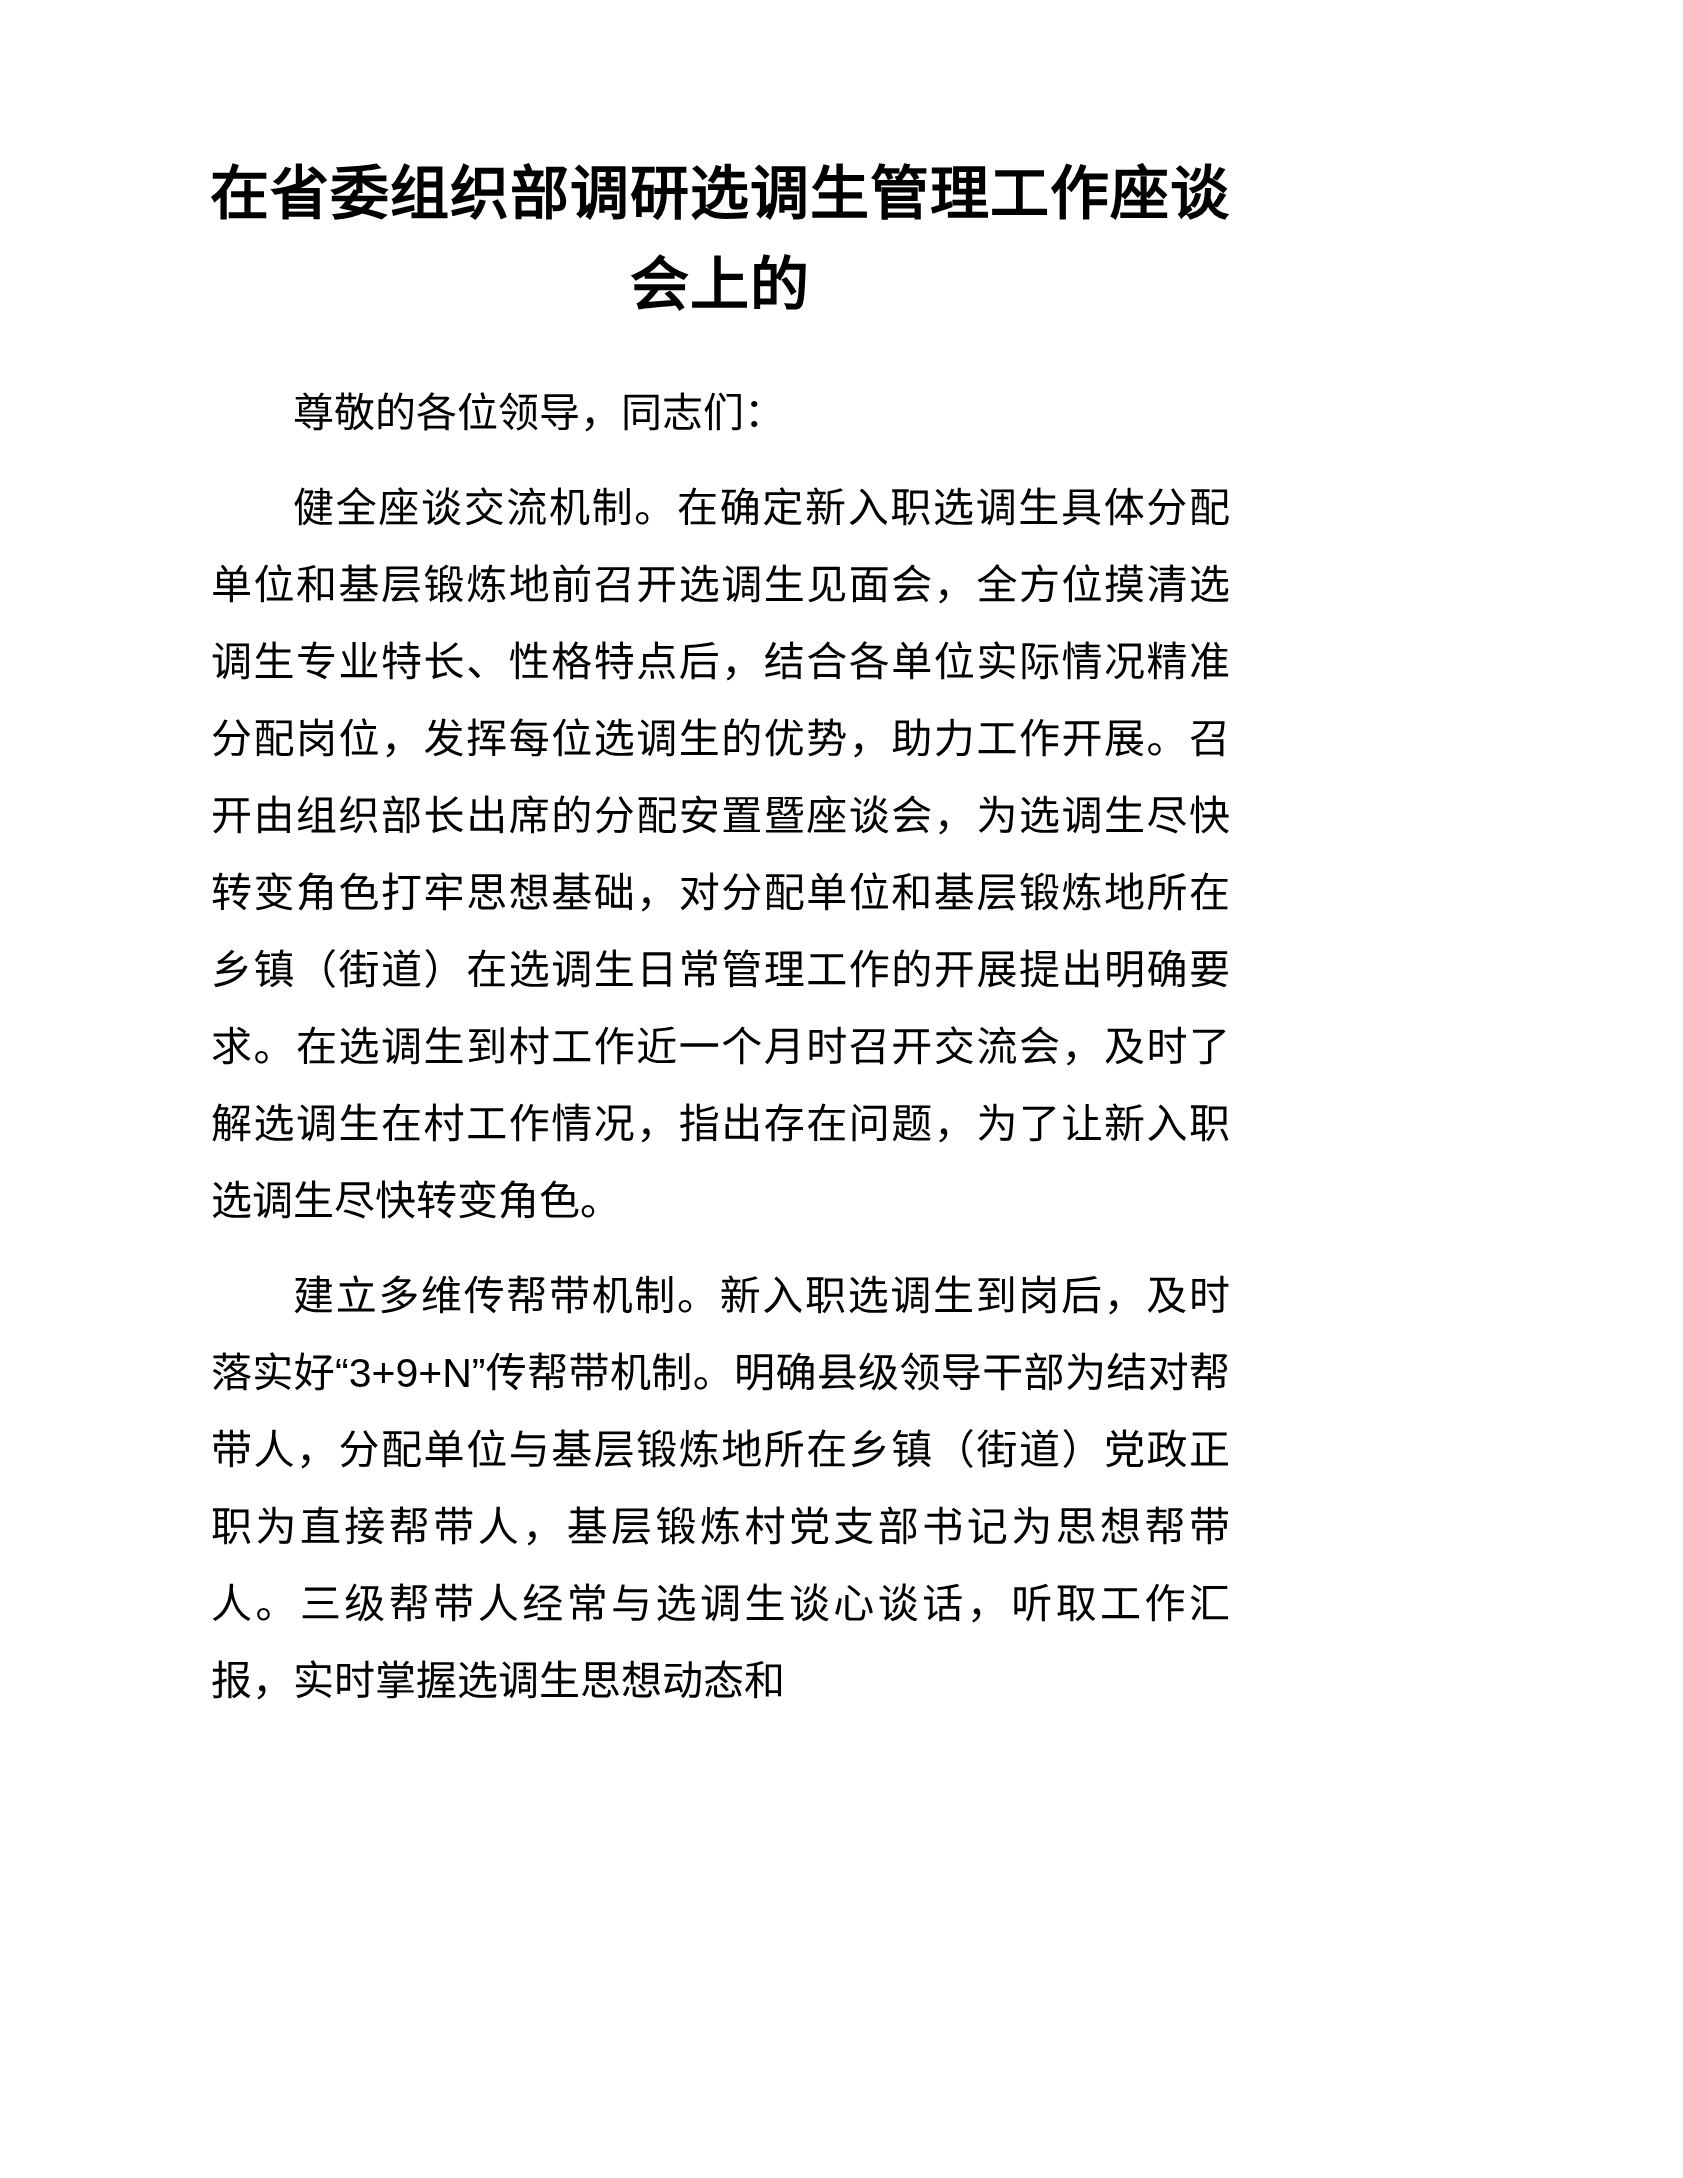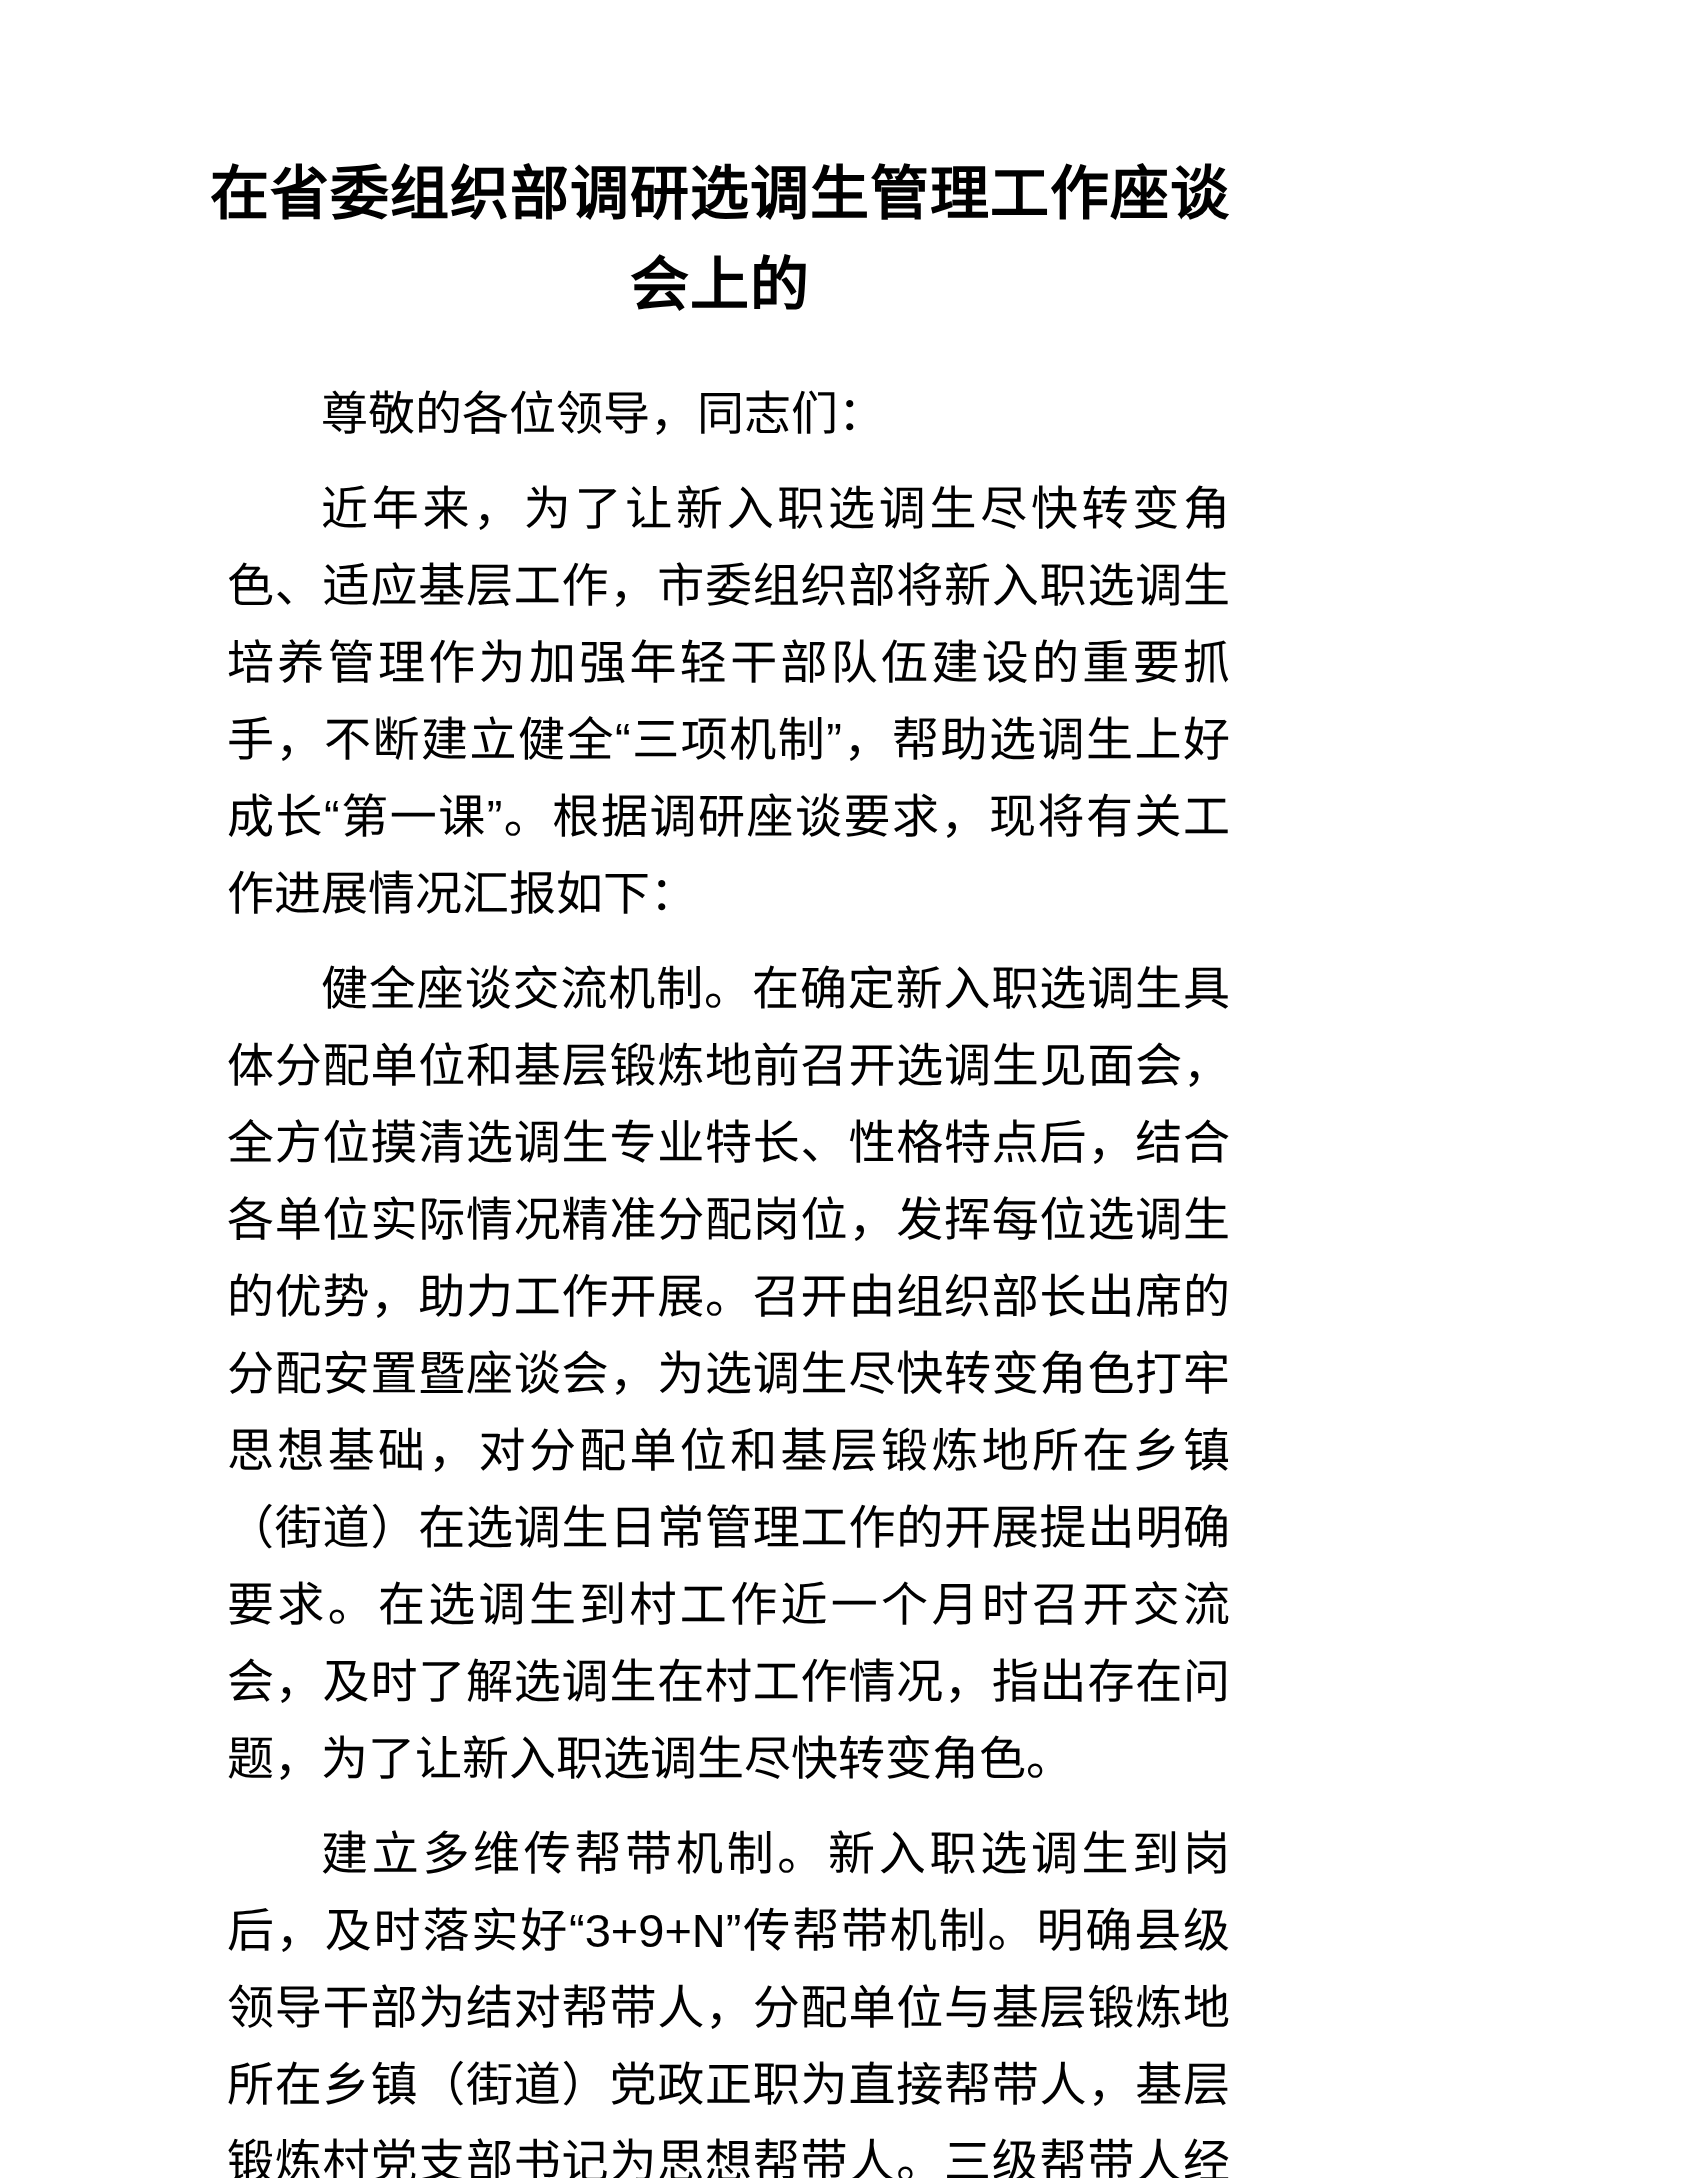--- a/index.html
+++ b/index.html
@@ -24,40 +24,39 @@
   }
   .doc-title {
     margin: 0 0 44px 0;
     font-size: 59px;
     line-height: 91px;
     font-weight: 700;
     text-align: center;
     letter-spacing: 1px;
   }
   .body-text p {
-    margin: 0 0 18px 17px;
-    font-size: 47px;
+    margin: 0 0 18px 1px;
+    font-size: 41px;
     line-height: 77px;
     text-indent: 2em;
     text-align: justify;
     text-justify: inter-ideograph;
     word-break: normal;
   }
 </style>
 </head>
 <body>
 
 <div class="page">
 
   <h1 class="doc-title"><span>在省委组织部调研选调生管理工作座谈会上的</span><br></h1>
 
   <div class="body-text">
     <p>尊敬的各位领导，同志们：</p>
 
-    <p>近年来，为了让新入职选调生尽快转变角色、适应基层工作，市委组织部将新入职选调生培养管理作为加强年轻干部队伍建设的重要抓手，不断建立健全“三项机制”，帮助选调生上好成长“第一课”。根据调研座谈要求，现将有关工作进展情况汇报如下：</p>
 
     <p>健全座谈交流机制。在确定新入职选调生具体分配单位和基层锻炼地前召开选调生见面会，全方位摸清选调生专业特长、性格特点后，结合各单位实际情况精准分配岗位，发挥每位选调生的优势，助力工作开展。召开由组织部长出席的分配安置暨座谈会，为选调生尽快转变角色打牢思想基础，对分配单位和基层锻炼地所在乡镇（街道）在选调生日常管理工作的开展提出明确要求。在选调生到村工作近一个月时召开交流会，及时了解选调生在村工作情况，指出存在问题，为了让新入职选调生尽快转变角色。</p>
 
     <p>建立多维传帮带机制。新入职选调生到岗后，及时落实好“3+9+N”传帮带机制。明确县级领导干部为结对帮带人，分配单位与基层锻炼地所在乡镇（街道）党政正职为直接帮带人，基层锻炼村党支部书记为思想帮带人。三级帮带人经常与选调生谈心谈话，听取工作汇报，实时掌握选调生思想动态和</p>
   </div>
 
 </div>
 
 
 </body></html>

